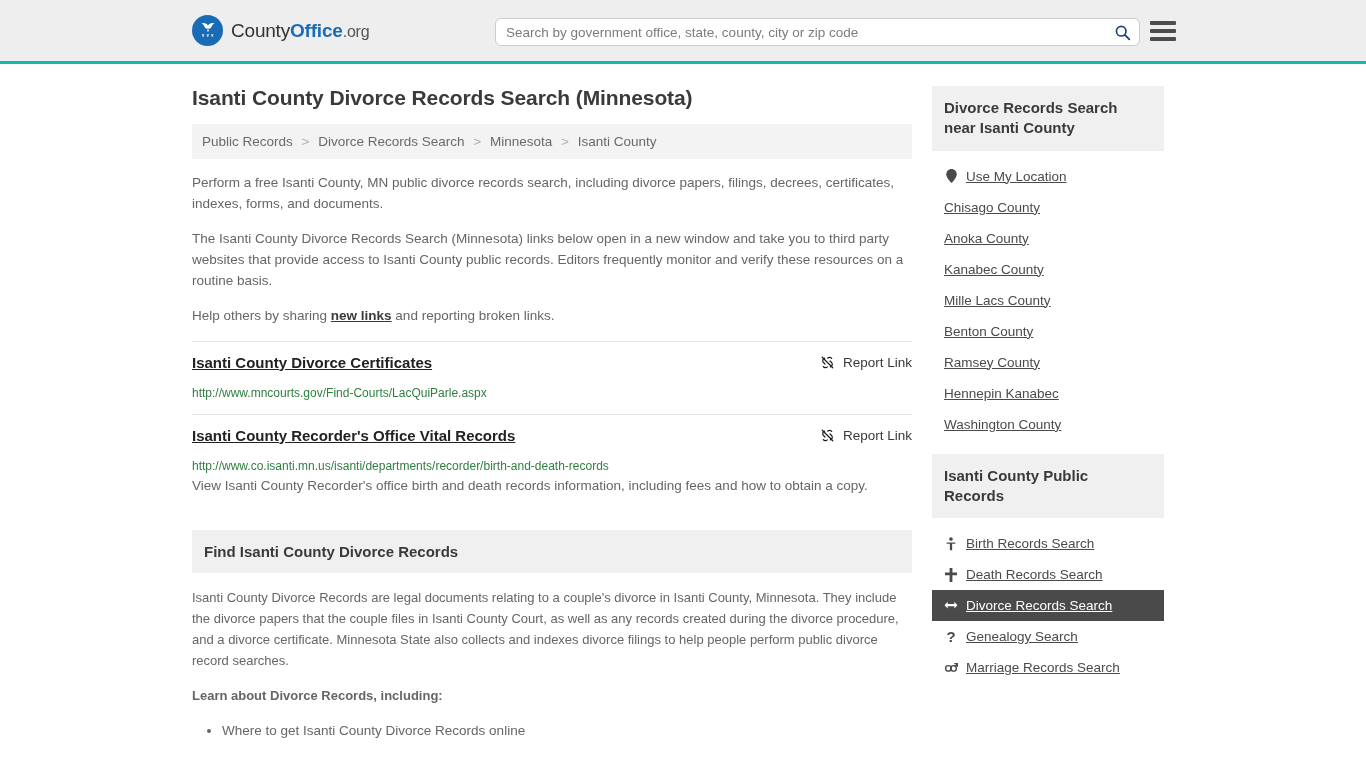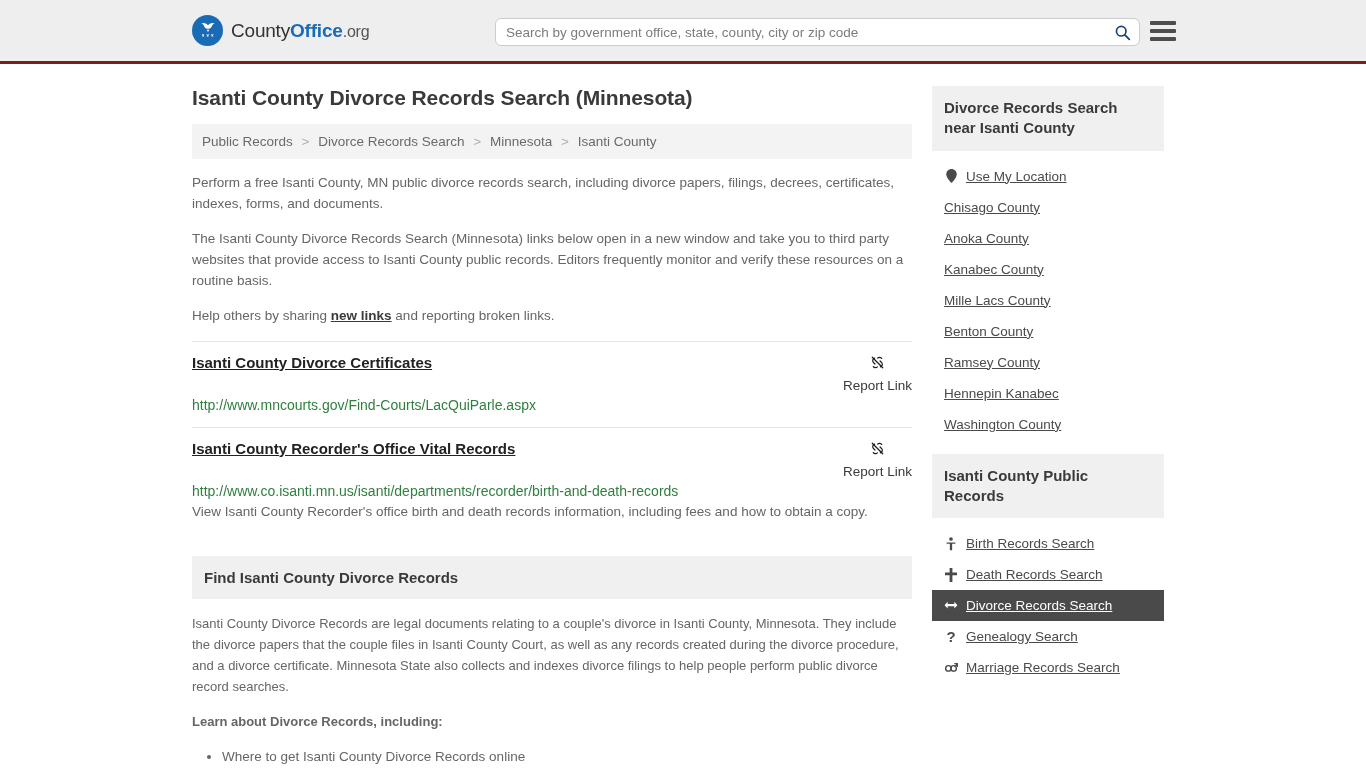--- a/index.html
+++ b/index.html
@@ -10,21 +10,21 @@
     background: #ffffff;
     font-family: "Liberation Sans", sans-serif;
     color: #4a4a4a;
   }
 
   
   .site-header {
     position: relative;
     height: 64px;
     background: #eeeeee;
-    border-bottom: 3px solid #7f1d1d;
+    border-bottom: 3px solid #14b8a6;
     display: flex;
     align-items: center;
   }
   .brand {
     display: flex;
     align-items: center;
     gap: 8px;
     margin-left: 192px;
     text-decoration: none;
   }
@@ -159,26 +159,25 @@
   }
   .report-link {
     display: flex;
     align-items: center;
     gap: 8px;
     font-size: 13.5px;
     color: #3a3a3a;
     cursor: pointer;
     white-space: nowrap;
     padding-top: 1px;
-    flex-direction: column;
   }
   .result-url {
-    font-size: 14px;
+    font-size: 12px;
     color: #2f7f3f;
-    margin-top: 4px;
+    margin-top: 15px;
     word-break: break-all;
   }
   .result-desc {
     font-size: 13.5px;
     line-height: 1.6;
     color: #666666;
     margin-top: 2px;
   }
 
   

